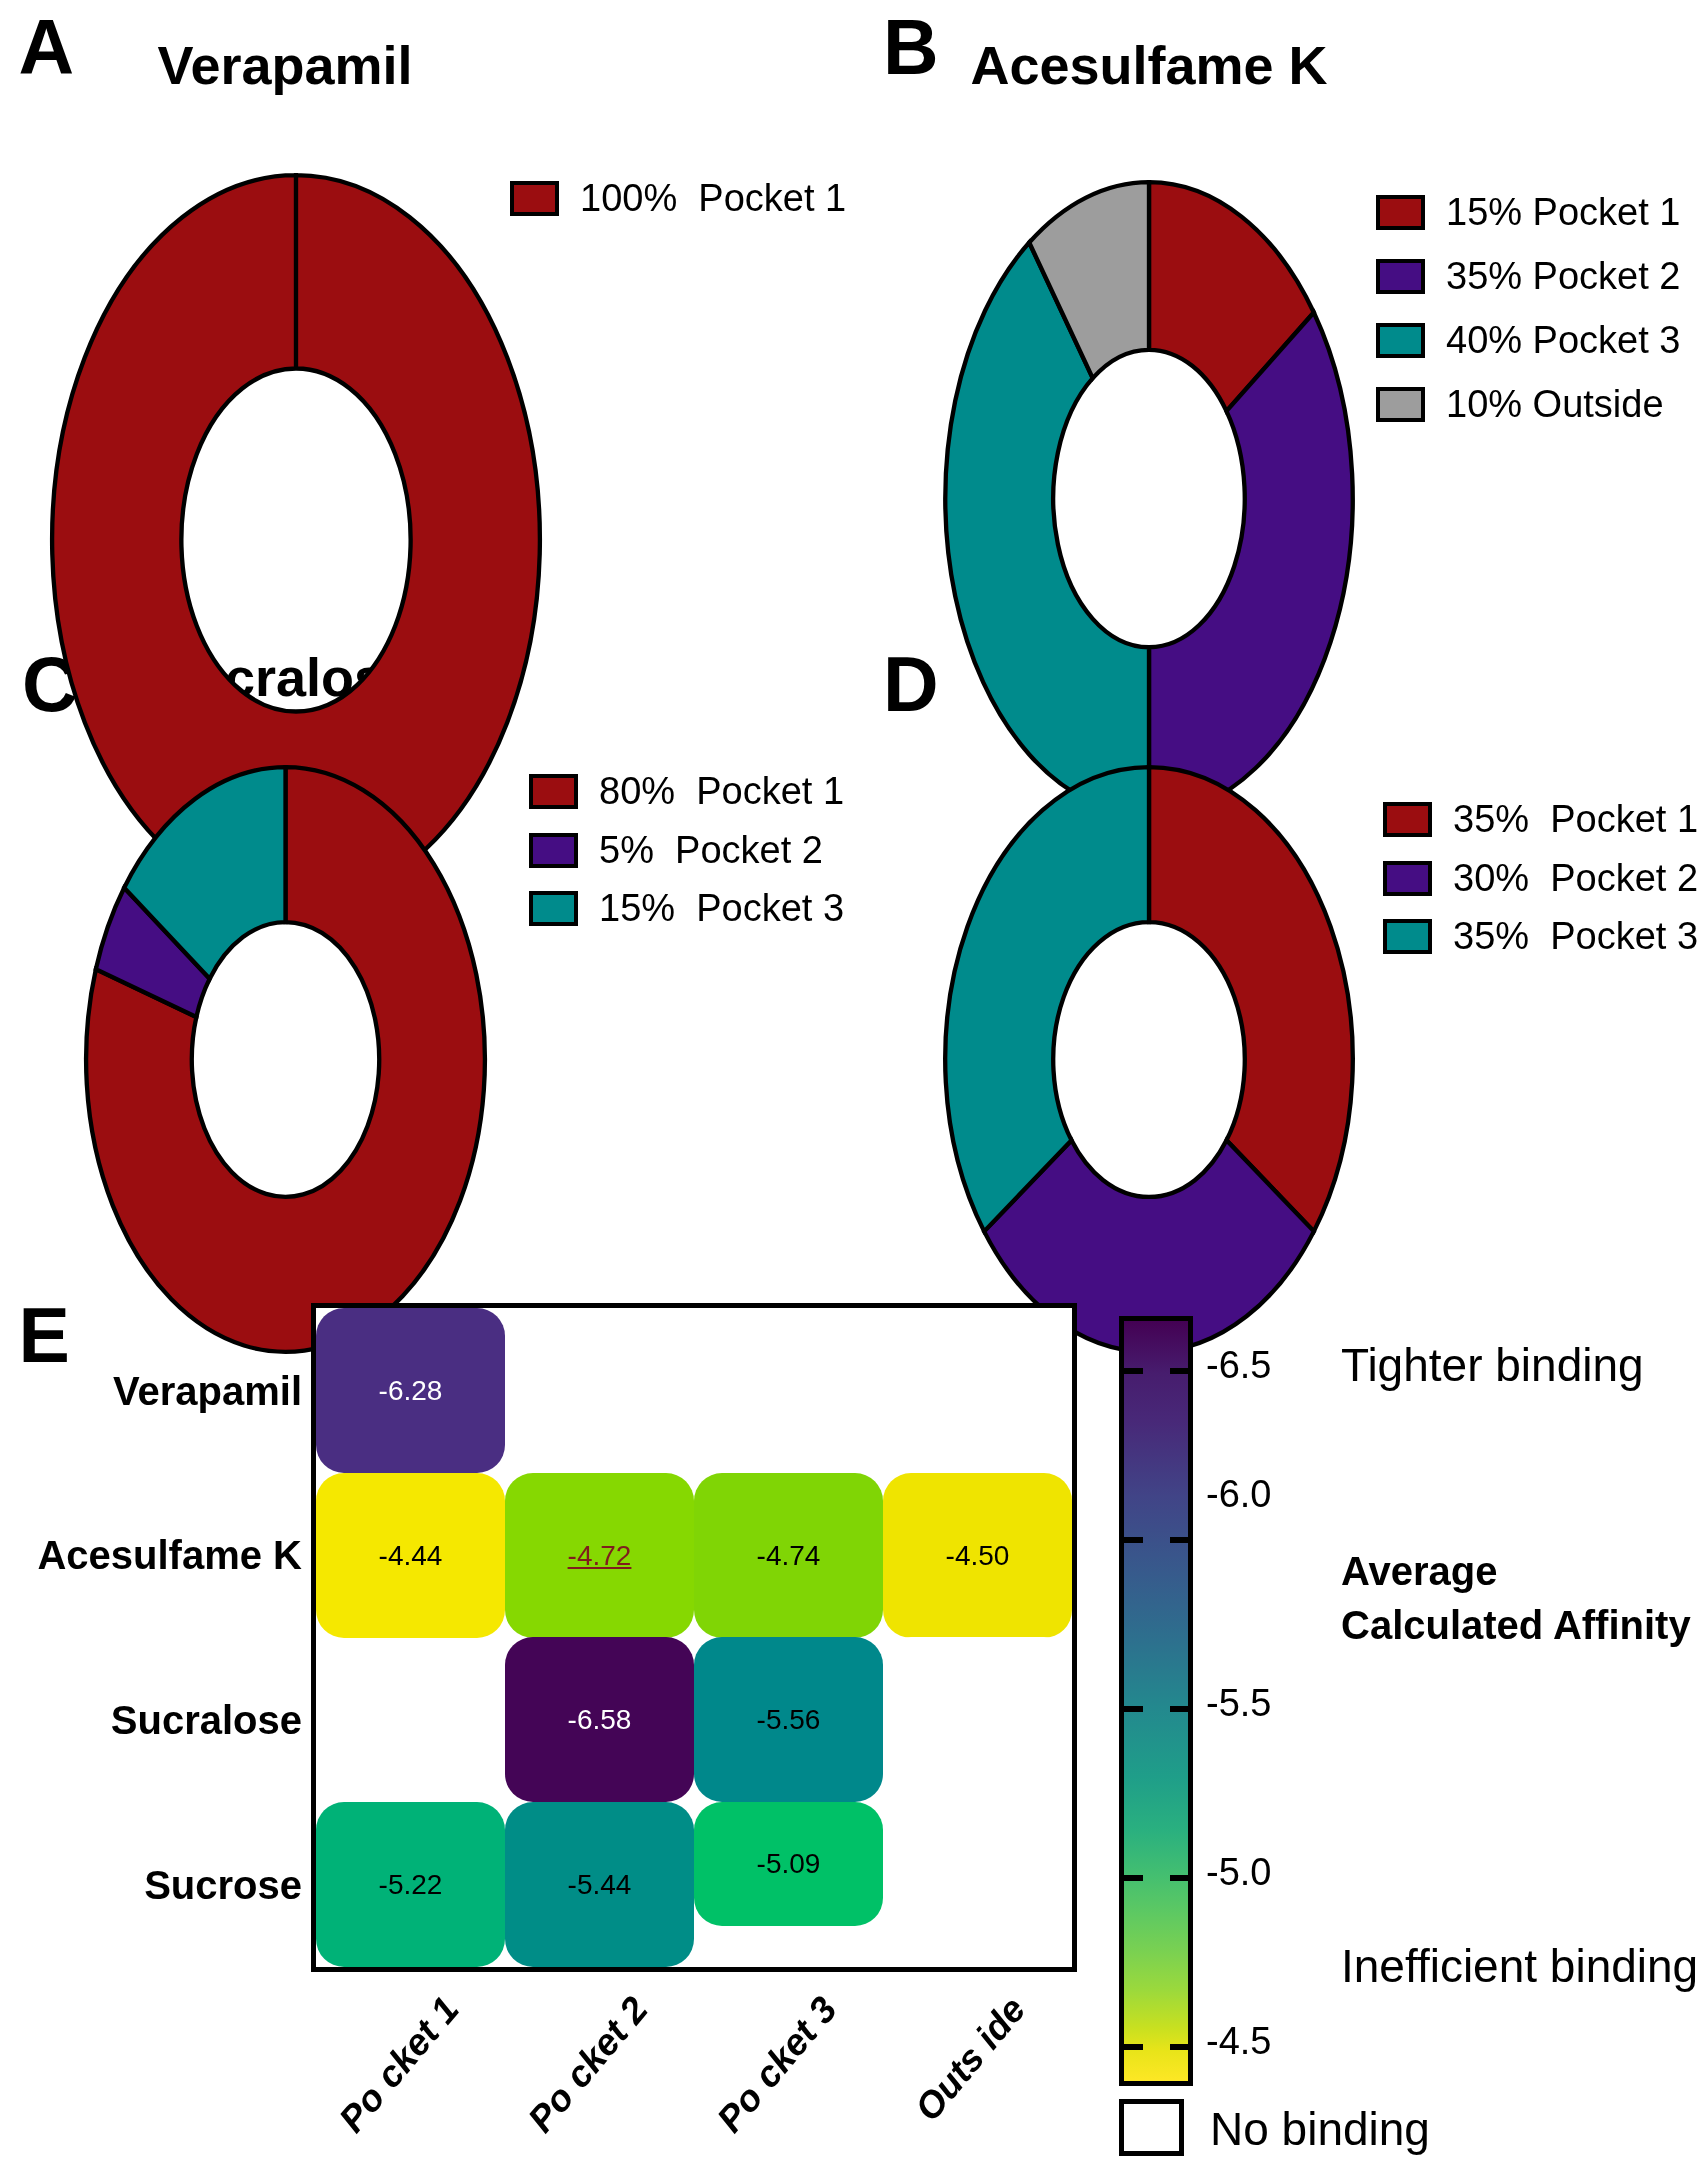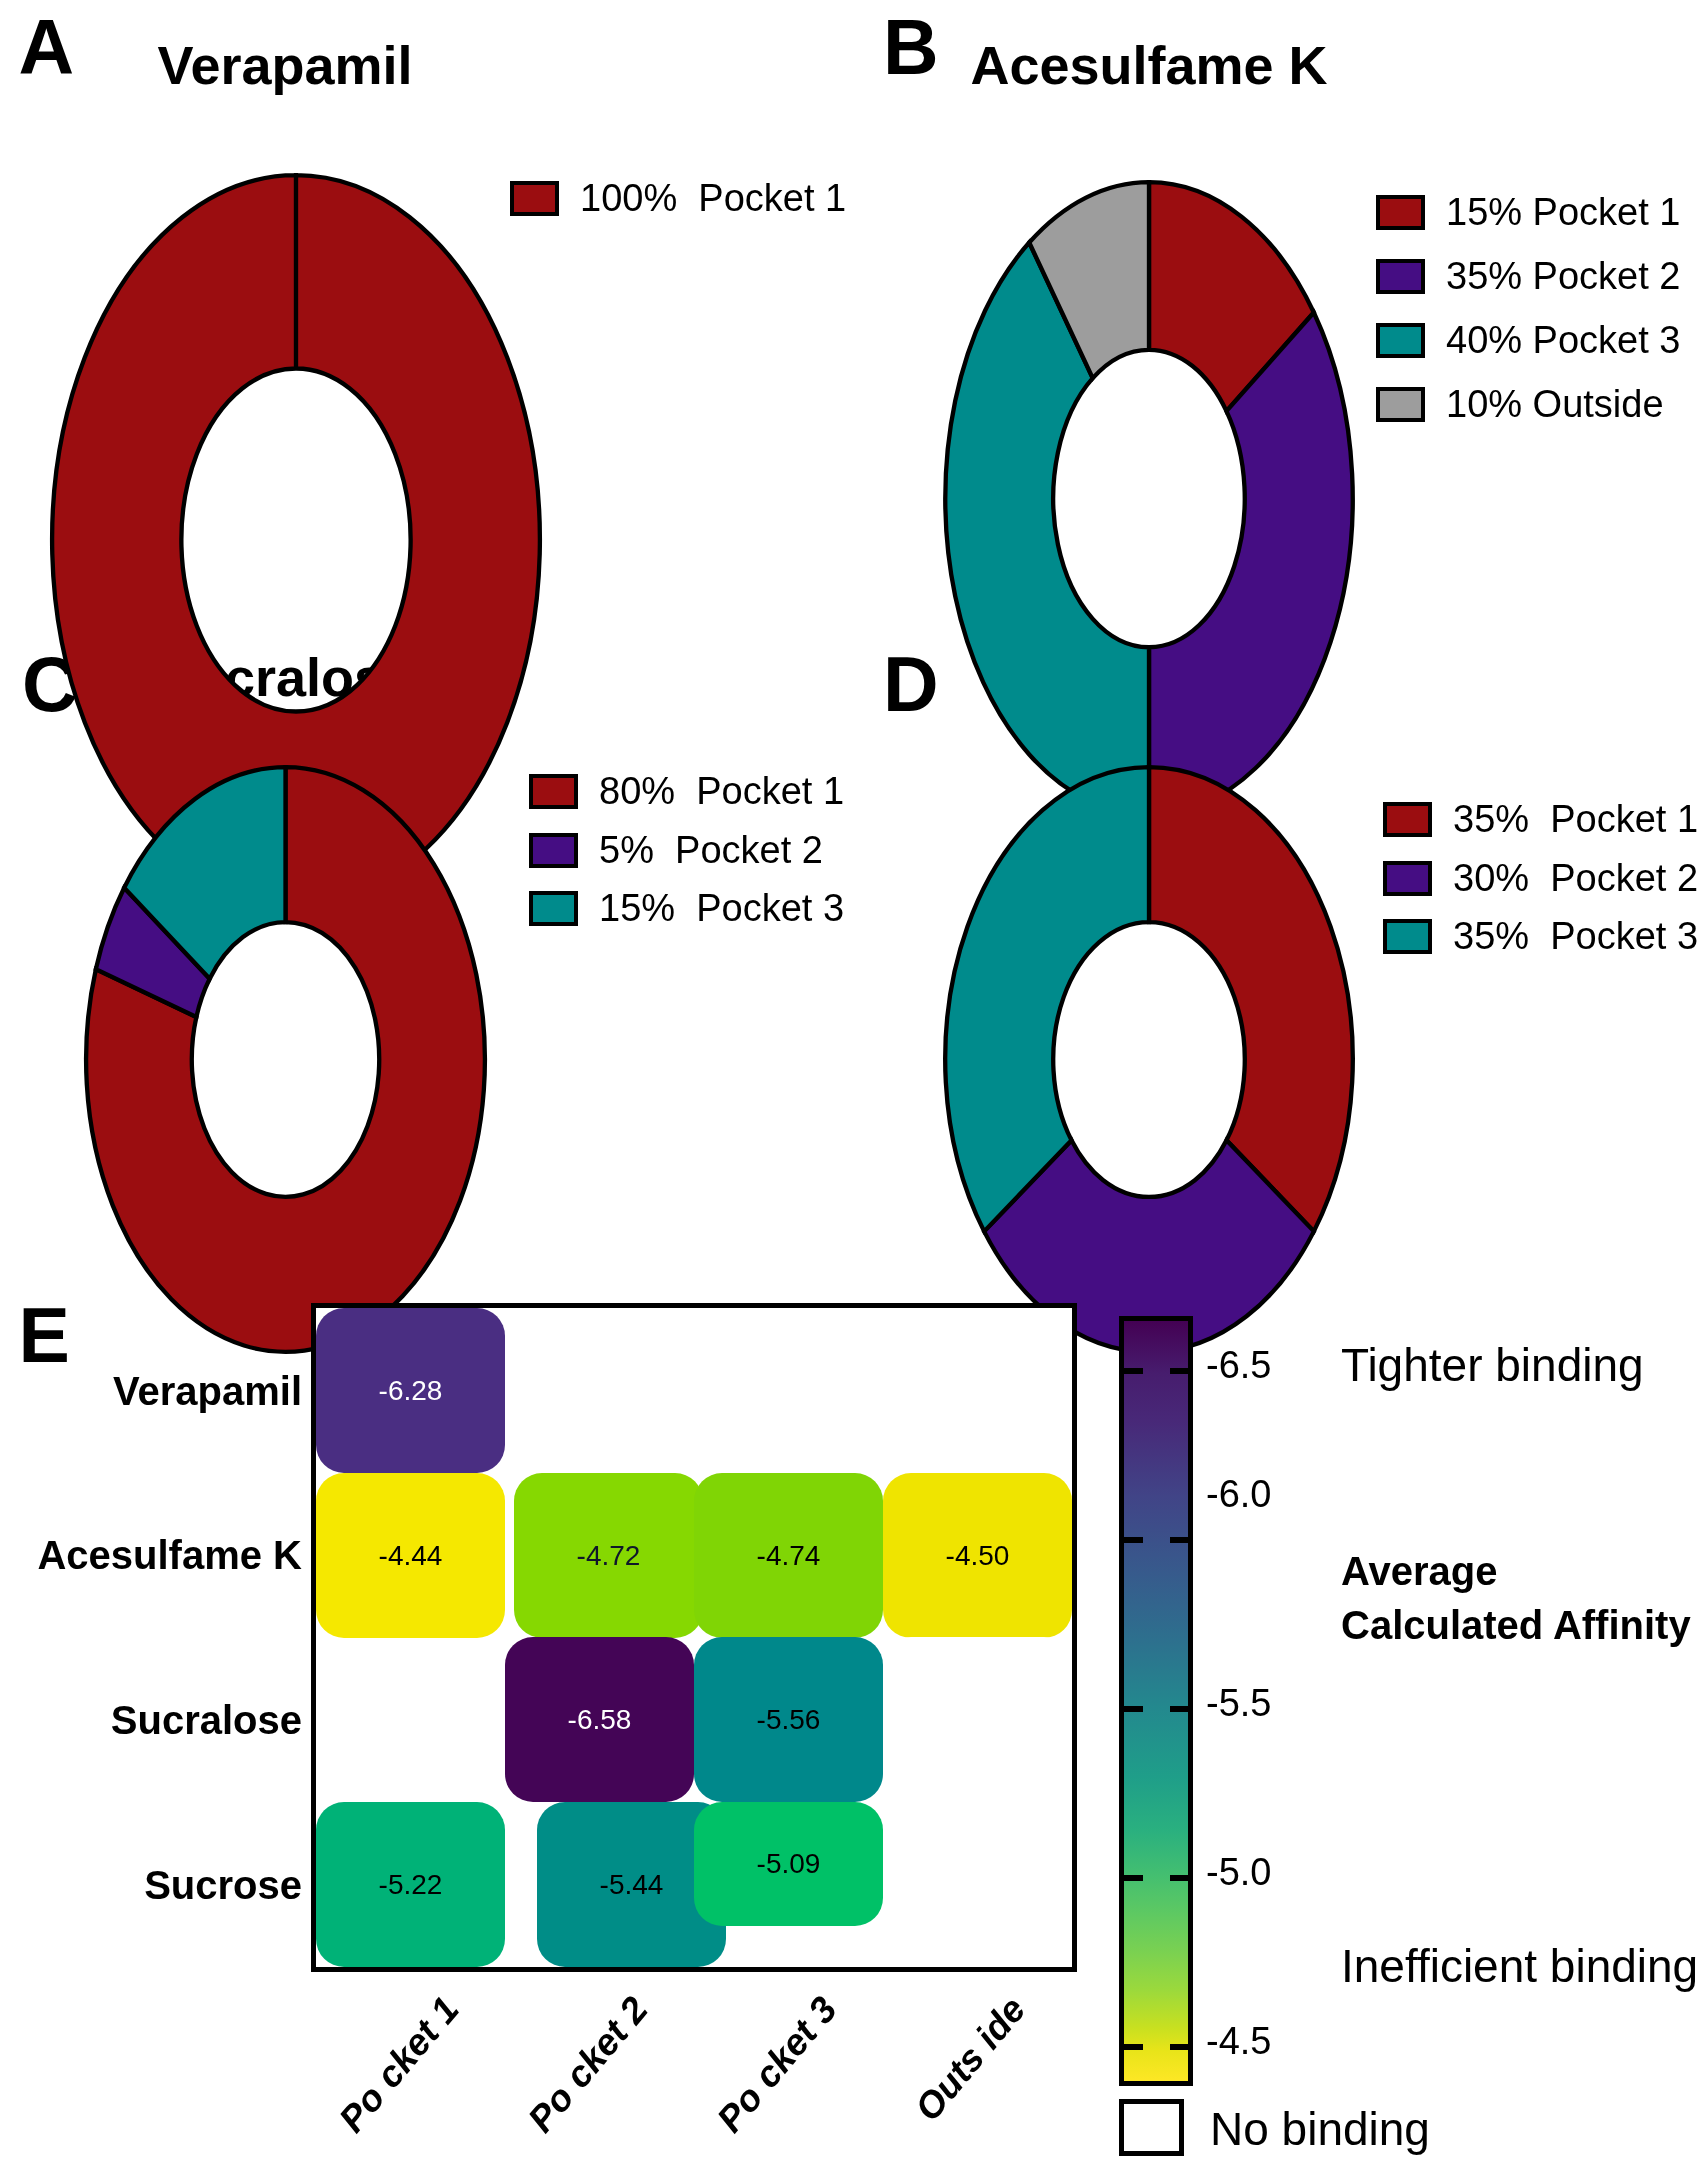--- a/index.html
+++ b/index.html
@@ -117,28 +117,28 @@
         <span class="leglabel">35%  Pocket 3</span>
       </div>
     </div>
 
   <div id="heatmap" class="abs">
       <div class="hm-cell" style="left: 0px; top: 0px; width: 189px; height: 165px; background: rgb(74, 46, 130); color: rgb(255, 255, 255);">-6.28</div>
       <div class="hm-cell" style="left: 189px; top: 0px; width: 189px; height: 165px; background: rgb(255, 255, 255); color: rgb(0, 0, 0);"></div>
       <div class="hm-cell" style="left: 378px; top: 0px; width: 189px; height: 165px; background: rgb(255, 255, 255); color: rgb(0, 0, 0);"></div>
       <div class="hm-cell" style="left: 567px; top: 0px; width: 189px; height: 165px; background: rgb(255, 255, 255); color: rgb(0, 0, 0);"></div>
       <div class="hm-cell" style="left: 0px; top: 165px; width: 189px; height: 165px; background: rgb(245, 232, 0); color: rgb(0, 0, 0);">-4.44</div>
-      <div class="hm-cell" style="left: 198px; top: 165px; width: 189px; height: 165px; background: rgb(134, 216, 1); color: #0f172a;">-4.72</div>
+      <div class="hm-cell" style="left: 189px; top: 165px; width: 189px; height: 165px; background: rgb(134, 216, 1); color: #7f1d1d; text-decoration: underline;">-4.72</div>
       <div class="hm-cell" style="left: 378px; top: 165px; width: 189px; height: 165px; background: rgb(128, 213, 5); color: rgb(0, 0, 0);">-4.74</div>
       <div class="hm-cell" style="left: 567px; top: 165px; width: 189px; height: 165px; background: rgb(239, 228, 0); color: rgb(0, 0, 0);">-4.50</div>
       <div class="hm-cell" style="left: 189px; top: 329px; width: 189px; height: 165px; background: rgb(68, 5, 86); color: rgb(255, 255, 255);">-6.58</div>
       <div class="hm-cell" style="left: 378px; top: 329px; width: 189px; height: 165px; background: rgb(0, 136, 139); color: rgb(0, 0, 0);">-5.56</div>
       <div class="hm-cell" style="left: 567px; top: 329px; width: 189px; height: 165px; background: rgb(255, 255, 255); color: rgb(0, 0, 0);"></div>
       <div class="hm-cell" style="left: 0px; top: 494px; width: 189px; height: 165px; background: rgb(0, 178, 119); color: rgb(0, 0, 0);">-5.22</div>
-      <div class="hm-cell" style="left: 189px; top: 494px; width: 189px; height: 165px; background: rgb(0, 141, 135); color: rgb(0, 0, 0); margin-left: 32px;">-5.44</div>
+      <div class="hm-cell" style="left: 189px; top: 494px; width: 189px; height: 165px; background: rgb(0, 141, 135); color: rgb(0, 0, 0);">-5.44</div>
       <div class="hm-cell" style="left: 378px; top: 494px; width: 189px; height: 124px; background: rgb(0, 193, 103); color: rgb(0, 0, 0);">-5.09</div>
       <div class="hm-cell" style="left: 567px; top: 494px; width: 189px; height: 165px; background: rgb(255, 255, 255); color: rgb(0, 0, 0);"></div>
     </div>
   <div id="hm-row-labels">
       <div class="abs row-label" style="left: 0px; width: 302px; top: 1391px;">Verapamil</div>
       <div class="abs row-label" style="left: 0px; width: 302px; top: 1555px;">Acesulfame K</div>
       <div class="abs row-label" style="left: 0px; width: 302px; top: 1720px;">Sucralose</div>
       <div class="abs row-label" style="left: 0px; width: 302px; top: 1885px;">Sucrose</div>
     </div>
   <div id="hm-col-labels">

